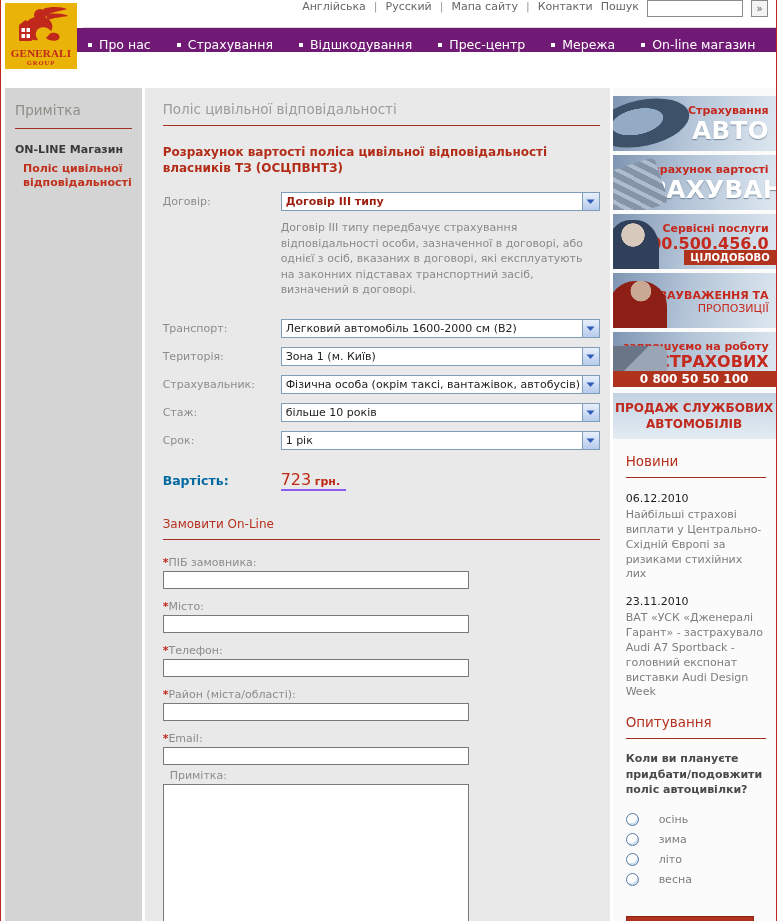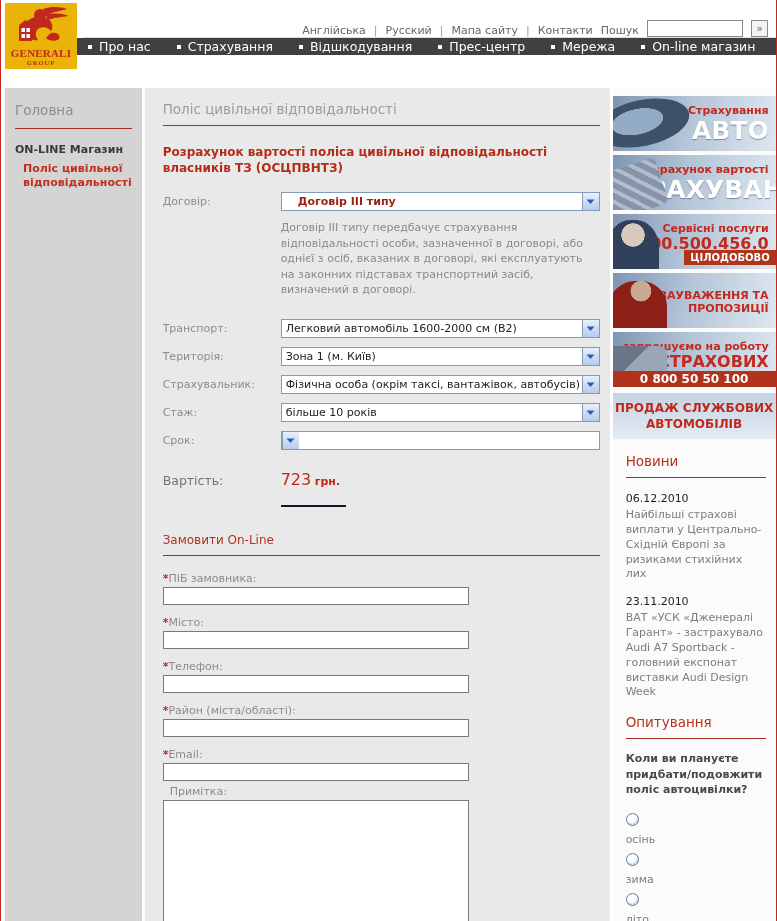--- a/index.html
+++ b/index.html
@@ -15,37 +15,37 @@
   header { position:relative; height:88px; background:#fff; }
   .logo-box {
     position:absolute; left:4px; top:3px; width:72px; height:66px;
     background:#eab308; text-align:center; padding-top:2px;
   }
   .logo-name { font-family:"Liberation Serif","DejaVu Serif",serif; font-weight:bold;
     color:#c0281c; font-size:11px; letter-spacing:0.2px; line-height:1; }
   .logo-group { font-family:"Liberation Serif","DejaVu Serif",serif; font-weight:bold;
     color:#c0281c; font-size:6.5px; letter-spacing:1px; }
   .top-strip {
-    margin-left:82px; height:38px; display:flex; align-items:flex-end;
+    margin-left:82px; height:28px; display:flex; align-items:flex-start;
     justify-content:flex-end; gap:8px; padding-right:8px;
     border-bottom:1px solid #dcdcdc; color:#666;
   }
   .top-link { color:#666; cursor:pointer; }
   .sep { color:#999; }
   .search-input {
     width:96px; height:17px; border:1px solid #8a8a8a; background:#fff;
     font-family:inherit; font-size:11px; padding:0 3px;
   }
   .search-btn {
     width:17px; height:17px; border:1px solid #8a8a8a; background:#f4f4f4;
     color:#555; font-size:10px; line-height:15px; text-align:center; cursor:pointer;
   }
   nav {
-    margin-left:75px; height:17px; background:#404040; display:flex;
-    align-items:center; gap:26px; padding-left:12px;
+    margin-left:75px; height:24px; background:#701a75; display:flex;
+    align-items:flex-end; gap:26px; padding-left:12px;
   }
   .nav-item { display:flex; align-items:center; gap:7px; color:#fff; font-size:12.5px; cursor:pointer; }
   .nav-bullet { width:4px; height:4px; background:#fff; display:inline-block; }
 
   
   .columns { display:flex; align-items:stretch; padding:0 2px 0 4px; min-height:778px; background:#fff; }
   .col-left { width:155px; background:#d4d4d4; padding:14px 10px 0 10px; }
   .col-main { flex:1; background:#e9e9e9; margin:0 3px; padding:13px 10px 0 18px; position:relative; }
   .col-right { width:163px; background:#fbfbfb; padding-top:8px; position:relative; }
 
@@ -62,30 +62,30 @@
   .calc-title { color:#b22c18; font-weight:bold; font-size:12px; line-height:1.35;
     margin:18px 0 16px 0; width:420px; }
   .frow { display:flex; align-items:center; margin-bottom:9px; }
   .frow label { width:118px; color:#8c8c8c; flex:0 0 118px; }
   .xp-select {
     width:319px; height:19px; background:#fff; border:1px solid #7f9db9;
     display:flex; align-items:center; cursor:pointer;
   }
   .xp-select .val { flex:1; padding:0 4px; color:#222; font-size:11px;
     white-space:nowrap; overflow:hidden; }
-  .xp-select.maroon .val { color:#9e1f10; font-weight:bold;margin-left:12px; }
+  .xp-select.maroon .val { color:#9e1f10; font-weight:bold; }
   .xp-arrow {
     width:17px; height:100%; border-left:1px solid #7f9db9;
     background:linear-gradient(180deg,#e9f0fb 0%,#cfddf4 50%,#b7cbec 100%);
     display:flex; align-items:center; justify-content:center;
   }
   .desc { margin:4px 0 22px 118px; width:305px; color:#8a8a8a; line-height:1.4; }
   .price-row { display:flex; align-items:baseline; margin:20px 0 26px 0; }
-  .price-label { width:118px; flex:0 0 118px; color:#737373; font-weight:normal; font-size:12.5px; }
-  .price-value { color:#bf2a14; border-bottom:2px solid #0f172a; padding:0 6px 16px 0; cursor:pointer; }
+  .price-label { width:118px; flex:0 0 118px; color:#0369a1; font-weight:bold; font-size:12.5px; }
+  .price-value { color:#bf2a14; border-bottom:2px solid #8b5cf6; padding:0 6px 0 0; cursor:pointer; }
   .price-amount { font-size:16px; }
   .price-cur { font-size:11px; font-weight:bold; }
   .order-title { color:#b5301e; font-size:12px; margin-top:4px; }
   .order-form { margin-top:16px; }
   .ofield { margin-bottom:4px;margin-top:11px; }
   .ofield .flabel { color:#8c8c8c; margin-bottom:2px; }
   .star { color:#c0281c; font-weight:bold; }
   .tinput { width:306px; height:18px; border:1px solid #7a7a7a; background:#fff;
     font-family:inherit; font-size:11px; padding:0 3px; display:block; }
   .note-label { color:#8c8c8c; margin:4px 0 2px 7px; }
@@ -122,21 +122,21 @@
   .banner.sale { height:46px; margin-top:6px; text-align:center; padding:8px 0 0 0;
     background:linear-gradient(180deg,#c3d2e2 0%,#e4ecf3 100%); }
   .banner.sale .l1, .banner.sale .l2 { color:#c0281c; font-size:12px; font-weight:bold;
     text-shadow:none; line-height:1.3; }
   .right-pad { padding:0 10px 0 13px; }
   .news-title, .poll-title { color:#b5301e; font-size:13.5px; margin-top:14px; }
   .news-item { margin-bottom:13px; }
   .news-date { font-weight:normal; color:#1e1e1e; margin-bottom:3px; }
   .news-text { color:#7d7d7d; line-height:1.35; cursor:pointer; }
   .poll-q { font-weight:bold; color:#4a4a4a; line-height:1.4; margin:12px 0 16px 0; }
-  .poll-opt { display:flex; align-items:flex-start; gap:7px; margin-bottom:7px; cursor:pointer;flex-direction:column; }
+  .poll-opt { display:flex; align-items:flex-start; gap:20px; margin-bottom:7px; cursor:pointer; }
   .radio { width:13px; height:13px; border-radius:50%; border:1px solid #5a7ba6;
     background:radial-gradient(circle at 35% 30%, #fff 0 55%, #cfe0ef 56% 100%);
     display:inline-block; }
   .poll-opt span.olabel { color:#7d7d7d; }
   .poll-btn { background:#b0331e; color:#fff; border:1px solid #8e2413; font-family:inherit;
     font-size:12.5px; padding:3px 0; width:128px; margin-top:30px; cursor:pointer; display:block; }
 </style>
 </head>
 <body>
 
@@ -202,21 +202,21 @@
           </span>
         <span class="nav-item">
             <i class="nav-bullet"></i>
             <span>On-line магазин</span>
           </span>
       </nav>
     </header>
 
     <div class="columns">
       <aside class="col-left">
-        <div class="sb-title">Головна</div>
+        <div class="sb-title">Примітка</div>
         <hr class="sb-divider">
         <div class="sb-section">ON-LINE Магазин</div>
         <div class="sb-active">Поліс цивільної відповідальності</div>
       </aside>
 
       <main class="col-main">
         <div class="page-title">Поліс цивільної відповідальності</div>
         <hr class="red-divider">
         <div class="calc-title">Розрахунок вартості поліса цивільної відповідальності власників ТЗ (ОСЦПВНТЗ)</div>
 
@@ -273,20 +273,21 @@
             <span class="xp-arrow">
                 <svg width="9" height="6" viewBox="0 0 9 6">
                   <path d="M0.5 0.5 L4.5 5 L8.5 0.5" fill="#2f5bb7"></path>
                 </svg>
               </span>
           </div>
         </div>
         <div class="frow">
           <label>Срок:</label>
           <div class="xp-select">
+            <span class="val">1 рік</span>
             <span class="xp-arrow">
                 <svg width="9" height="6" viewBox="0 0 9 6">
                   <path d="M0.5 0.5 L4.5 5 L8.5 0.5" fill="#2f5bb7"></path>
                 </svg>
               </span>
           </div>
         </div>
 
         <div class="price-row">
           <span class="price-label">Вартість:</span>
@@ -340,21 +341,21 @@
         </div>
         <div class="banner">
           <div class="photo ph-person"></div>
           <div class="l1">Сервісні послуги</div>
           <div class="l2 redbig">0.800.500.456.0</div>
           <div class="badge">ЦІЛОДОБОВО</div>
         </div>
         <div class="banner">
           <div class="photo ph-woman"></div>
           <div class="l1" style="margin-top:8px">ЗАУВАЖЕННЯ ТА</div>
-          <div class="l1" style="font-weight:bold">ПРОПОЗИЦІЇ</div>
+          <div class="l1" style="font-weight:normal">ПРОПОЗИЦІЇ</div>
         </div>
         <div class="banner">
           <div class="photo ph-agent"></div>
           <div class="l1">запрошуємо на роботу</div>
           <div class="l2 redbig">СТРАХОВИХ АГЕНТІВ</div>
           <div class="phone-bar">0 800 50 50 100</div>
         </div>
         <div class="banner sale">
           <div class="l1">ПРОДАЖ СЛУЖБОВИХ</div>
           <div class="l2">АВТОМОБІЛІВ</div>

